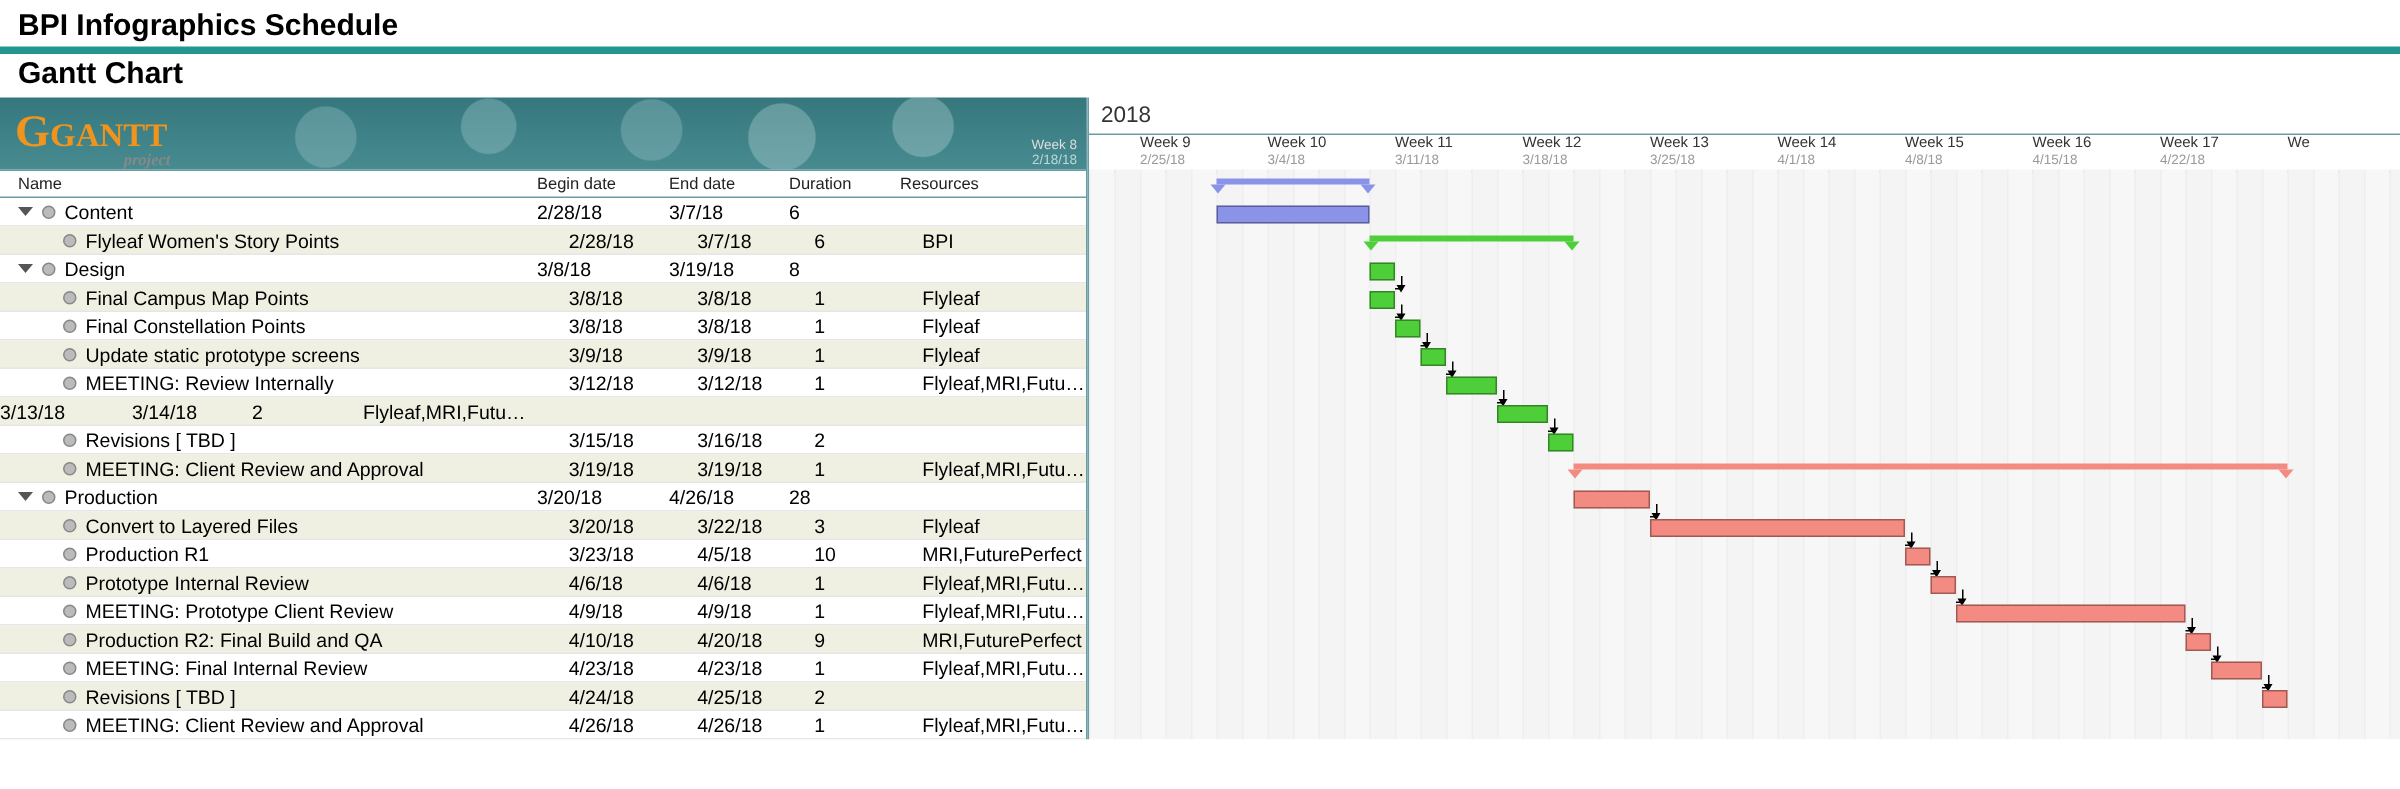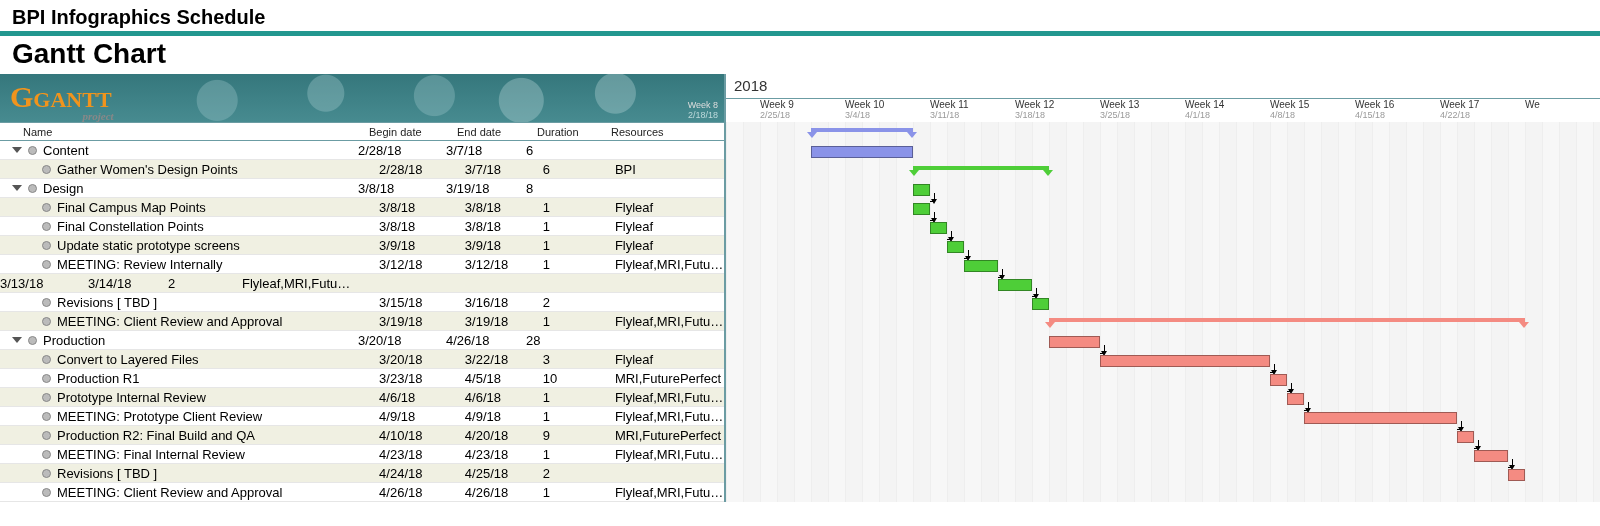--- a/index.html
+++ b/index.html
@@ -1,38 +1,38 @@
 <!DOCTYPE html>
 <html><head>
 <meta charset="utf-8">
 <style>
   html,body{margin:0;padding:0;font-family:Arial,Helvetica,sans-serif;font-size:12px;color:#000;background:#fff;}
   .page{width:1600px;}
   h1.page-title{font-size:20px;font-weight:bold;margin:6px 0 2px 12px;}
   .teal-rule{height:5px;background:#22978f;margin:0 0 2px 0;}
-  h2.chart-title{font-size:28px;font-weight:bold;margin:0 16px 4px 12px;}
+  h2.chart-title{font-size:20px;font-weight:bold;margin:0 16px 4px 12px;}
   .gantt-wrap{display:flex;width:1600px;}
   .left-pane{width:724px;flex:0 0 724px;border-right:1px solid #6b9ca3;}
   .right-pane{flex:1;position:relative;border-left:1px solid #6b9ca3;overflow:hidden;}
   
   .brand-header{height:48px;background:linear-gradient(#35777c,#478b90);position:relative;overflow:hidden;}
   .brand-header .hex{position:absolute;inset:0;opacity:0.35;
     background:
       radial-gradient(circle at 60% 45%,#9ec7cb 0 20px,transparent 21px),
       radial-gradient(circle at 72% 55%,#bcd9db 0 22px,transparent 23px),
       radial-gradient(circle at 45% 40%,#a7cdd0 0 18px,transparent 19px),
       radial-gradient(circle at 30% 55%,#9ec7cb 0 20px,transparent 21px),
       radial-gradient(circle at 85% 40%,#bcd9db 0 20px,transparent 21px);
   }
   .brand-logo{position:absolute;left:10px;top:6px;font-family:Georgia,serif;font-size:22px;color:#f0941d;font-weight:bold;}
   .brand-logo .g{font-size:30px;}
   .brand-logo .sub{font-size:11px;font-style:italic;color:#888;position:absolute;right:-2px;bottom:-8px;}
   
   .thead,.trow{display:flex;align-items:center;height:19px;box-sizing:border-box;}
-  .thead{border-top:1px solid #6b9ca3;border-bottom:1px solid #6b9ca3;font-size:11px;color:#222;background:#fff;padding-left:11px;}
+  .thead{border-top:1px solid #6b9ca3;border-bottom:1px solid #6b9ca3;font-size:11px;color:#222;background:#fff;}
   .trow{border-bottom:1px solid #e6e6e6;font-size:13px;}
   .trow.striped{background:#f0f0e2;}
   .col-name{width:346px;padding-left:12px;display:flex;align-items:center;gap:6px;overflow:hidden;white-space:nowrap;}
   .col-begin{width:88px;}
   .col-end{width:80px;}
   .col-dur{width:74px;}
   .col-res{width:112px;overflow:hidden;white-space:nowrap;text-overflow:ellipsis;}
   .tri{display:inline-block;width:0;height:0;border-left:5px solid transparent;border-right:5px solid transparent;border-top:6px solid #555;}
   .dot{display:inline-block;width:7px;height:7px;border-radius:50%;background:#bbb;border:1px solid #888;}
   .child .col-name{padding-left:42px;}
@@ -100,21 +100,21 @@
             <div class="col-begin">2/28/18</div>
             <div class="col-end">3/7/18</div>
             <div class="col-dur" style="display: flex;">
               <span style="width: 20px;">6</span>
             </div>
             <div class="col-res"></div>
           </div>
           <div class="trow child striped">
             <div class="col-name">
               <span class="dot"></span>
-              <span>Gather Women's Design Points</span>
+              <span>Flyleaf Women's Story Points</span>
             </div>
             <div class="col-begin">2/28/18</div>
             <div class="col-end">3/7/18</div>
             <div class="col-dur" style="display: flex;">
               <span style="width: 20px;">6</span>
             </div>
             <div class="col-res">BPI</div>
           </div>
           <div class="trow parent">
             <div class="col-name">

